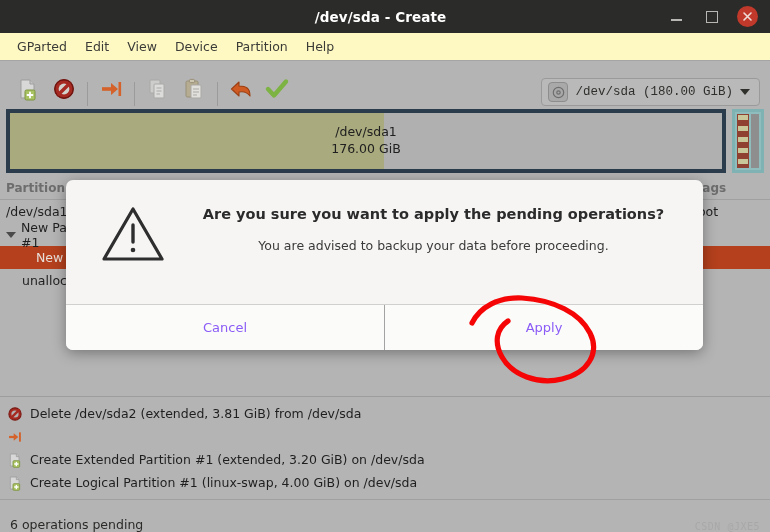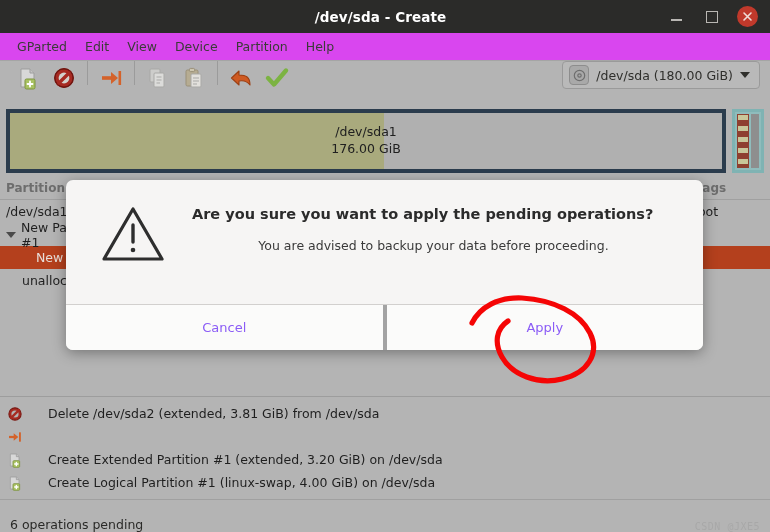--- a/index.html
+++ b/index.html
@@ -70,44 +70,45 @@
     color: #f4e6e3;
     font-size: 12px;
     line-height: 1;
   }
 
   
   .menubar {
     position: absolute;
     left: 0; top: 33px;
     width: 770px; height: 28px;
-    background: #d946ef;
+    background: #fef9c3;
     display: flex;
     align-items: center;
     padding-left: 8px;
     box-sizing: border-box;
     border-bottom: 1px solid #a5a5a5;
   }
   .menu-item {
     font-size: 12.5px;
     color: #3b3b38;
     padding: 3px 9px;
     white-space: nowrap;
   }
 
   
   .toolbar {
     position: absolute;
     left: 0; top: 61px;
     width: 770px; height: 45px;
     background: #b4b4b4;
     display: flex;
-    align-items: flex-start;
+    align-items: flex-end;
     box-sizing: border-box;
     padding: 0 10px;
+    font-family: Liberation Mono, monospace;
   }
   .tb-btn {
     width: 36px; height: 34px;
     display: flex; align-items: center; justify-content: center;
   }
   .tb-sep {
     width: 1px; height: 24px;
     background: #9b9b9b;
     margin: 0 5px;
   }
@@ -262,21 +263,21 @@
     background: #b4b4b4;
     border-top: 1px solid #9d9d9d;
     box-sizing: border-box;
     padding-top: 5px;
   }
   .op-row {
     display: flex;
     align-items: center;
     height: 23px;
     padding-left: 6px;
-    gap: 25px;
+    gap: 7px;
     font-size: 12.5px;
     color: #1f1f1f;
   }
   .op-icon {
     width: 17px; height: 17px;
     display: flex; align-items: center; justify-content: center;
     flex: none;
   }
 
   
@@ -324,20 +325,21 @@
   }
   .dialog-text {
     flex: 1;
     padding-top: 2px;
   }
   .dialog-heading {
     font-size: 14.5px;
     font-weight: bold;
     color: #2b2b2b;
     margin-bottom: 14px;
+    text-align: center;
   }
   .dialog-sub {
     font-size: 12.5px;
     color: #3a3a3a;
     line-height: 1.55;
     text-align: center;
   }
   .dialog-footer {
     height: 45px;
     display: flex;
@@ -346,21 +348,21 @@
   }
   .dlg-btn {
     flex: 1;
     display: flex;
     align-items: center;
     justify-content: center;
     font-size: 13px;
     color: #8b5cf6;
   }
   .dlg-btn + .dlg-btn {
-    border-left: 4px solid #a3a3a3;
+    border-left: 1px solid #a3a3a3;
     text-align: center;
   }
 
   
   .annotation {
     position: absolute;
     left: 450px; top: 295px;
     width: 175px; height: 100px;
     pointer-events: none;
   }

